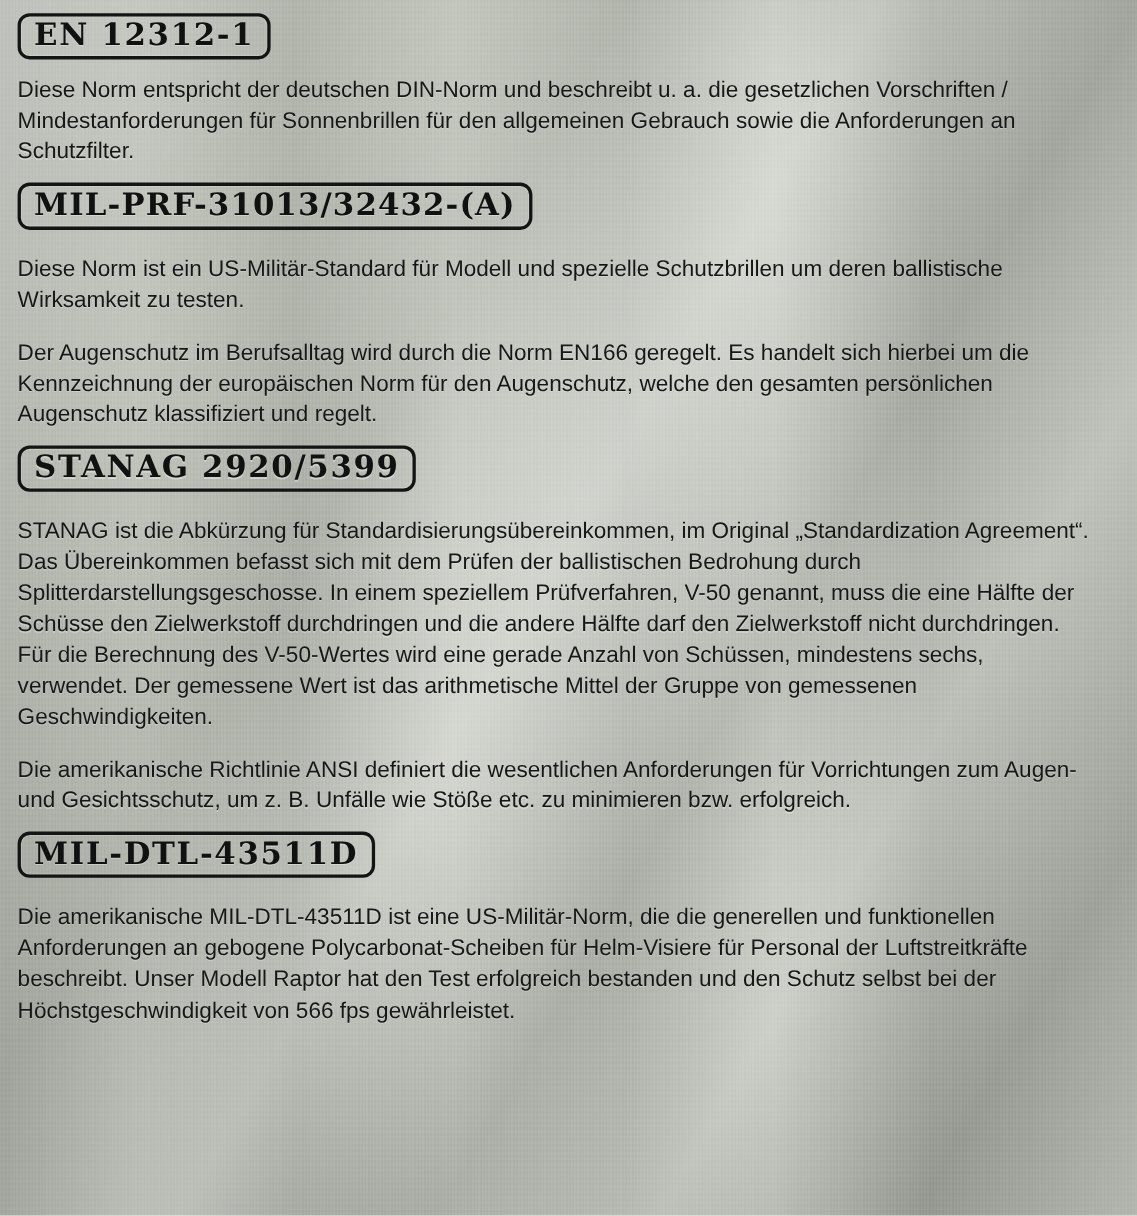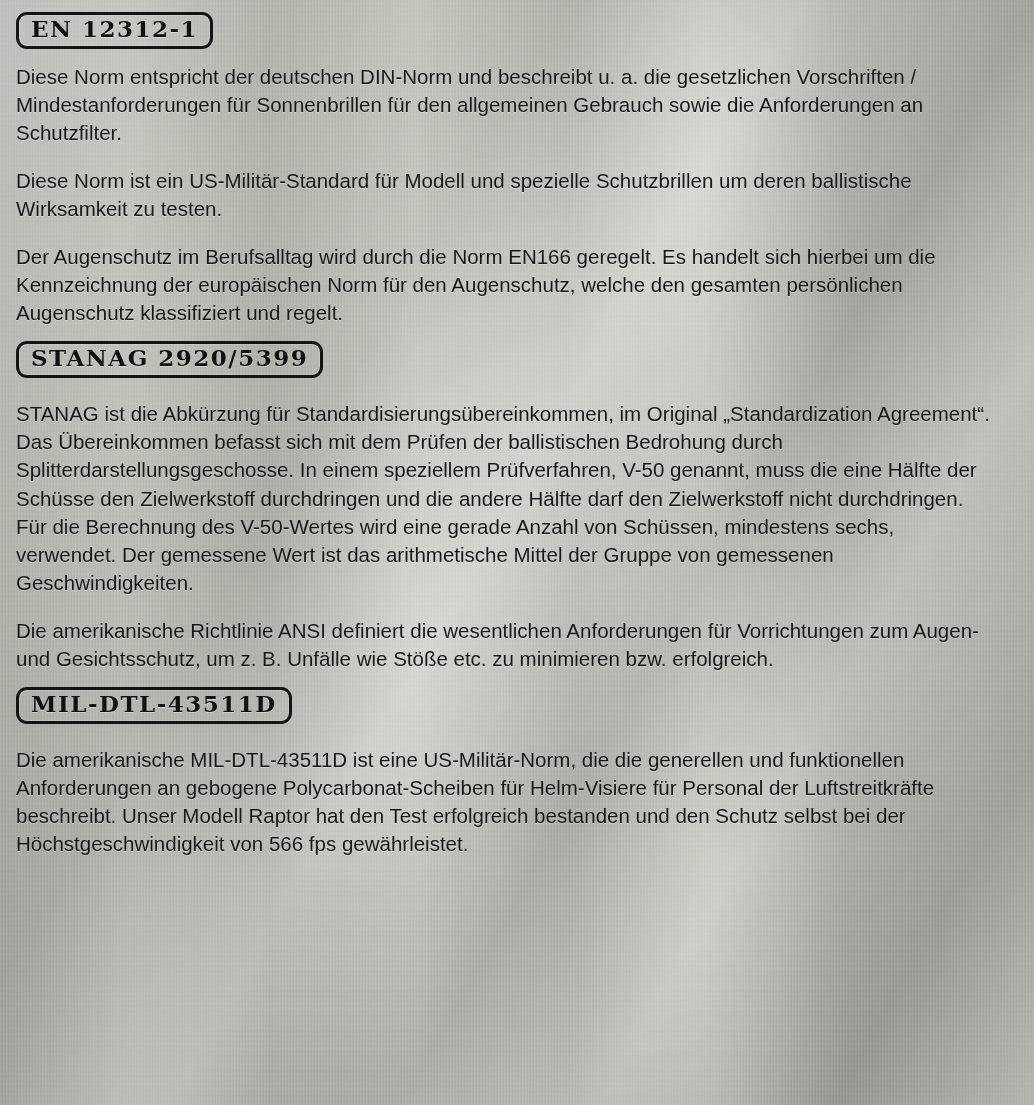--- a/index.html
+++ b/index.html
@@ -57,21 +57,21 @@
 
   
   .badge {
     display: inline-block;
     border: 3px solid #141414;
     border-radius: 11px;
     padding: 2px 12px 4px 12px;
     margin: 0 0 2px 2px;
     font-family: "DejaVu Serif", serif;
     font-weight: bold;
-    font-size: 23px;
+    font-size: 28px;
     letter-spacing: 1.5px;
     line-height: 1.08;
     color: #111;
     background: transparent;
     position: relative;
     text-shadow: 0 1px 0 rgba(255,255,255,0.35);
     box-shadow: inset 0 0 0 1px rgba(255,255,255,0.18);
     text-align: right;
   }
   .badge.wide { letter-spacing: 1px; }
@@ -103,20 +103,21 @@
 <div class="vignette"></div>
 
 <div class="page">
 
   <div class="section s-en12312">
     <div class="badge">EN 12312-1</div>
     <p class="body-text">Diese Norm entspricht der deutschen DIN-Norm und beschreibt u. a. die gesetzlichen Vorschriften / Mindestanforderungen für Sonnenbrillen für den allgemeinen Gebrauch sowie die Anforderungen an Schutzfilter.</p>
   </div>
 
   <div class="section s-milprf">
+    <div class="badge wide">MIL-PRF-31013/32432-(A)</div>
     <p class="body-text">Diese Norm ist ein US-Militär-Standard für Modell und spezielle Schutzbrillen um deren ballistische Wirksamkeit zu testen.</p>
   </div>
 
   <div class="section s-en166">
     <p class="body-text">Der Augenschutz im Berufsalltag wird durch die Norm EN166 geregelt. Es handelt sich hierbei um die Kennzeichnung der europäischen Norm für den Augenschutz, welche den gesamten persönlichen Augenschutz klassifiziert und regelt.</p>
   </div>
 
   <div class="section s-stanag">
     <div class="badge">STANAG 2920/5399</div>
     <p class="body-text">STANAG ist die Abkürzung für Standardisierungsübereinkommen, im Original „Standardization Agreement“. Das Übereinkommen befasst sich mit dem Prüfen der ballistischen Bedrohung durch Splitterdarstellungsgeschosse. In einem speziellem Prüfverfahren, V-50 genannt, muss die eine Hälfte der Schüsse den Zielwerkstoff durchdringen und die andere Hälfte darf den Zielwerkstoff nicht durchdringen. Für die Berechnung des V-50-Wertes wird eine gerade Anzahl von Schüssen, mindestens sechs, verwendet. Der gemessene Wert ist das arithmetische Mittel der Gruppe von gemessenen Geschwindigkeiten.</p>

